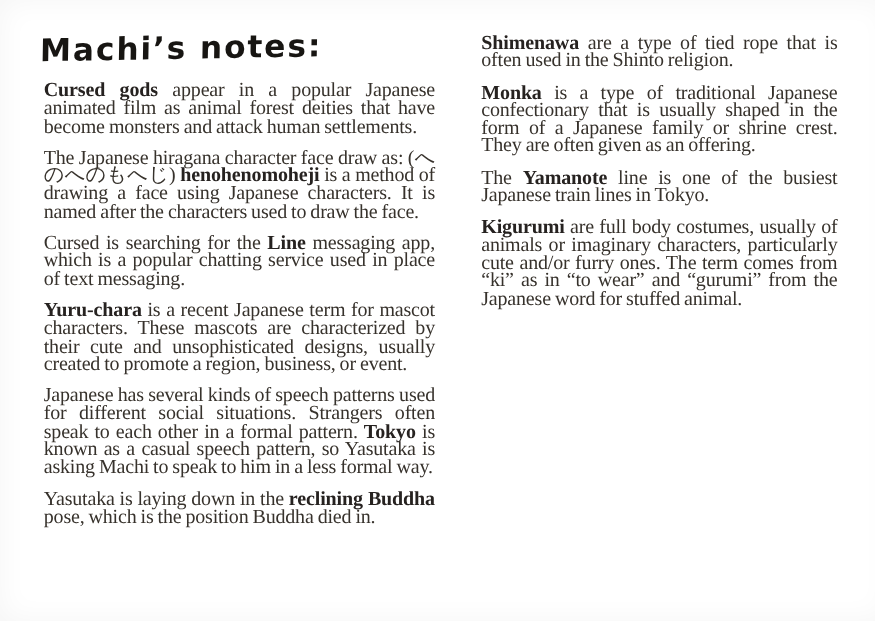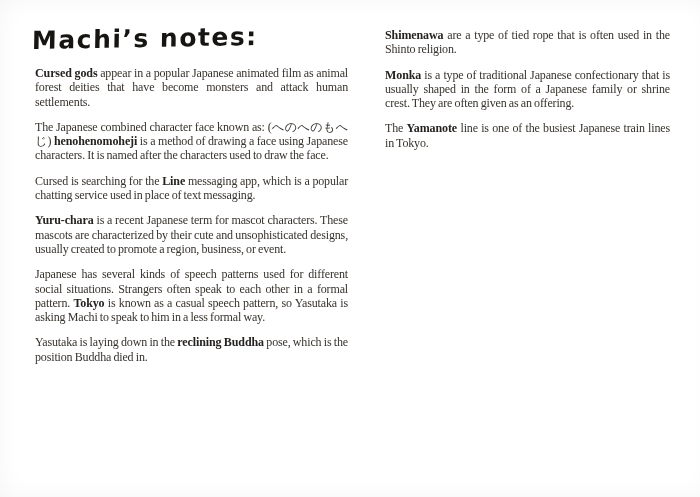--- a/index.html
+++ b/index.html
@@ -26,21 +26,21 @@
     font-size: 25px;
     letter-spacing: 1.5px;
     color: #171512;
     transform: rotate(-1deg) skewX(-2deg);
     white-space: nowrap;
   }
   .col {
     position: absolute;
     text-align: justify;
     color: #37322c;
-    font-size: 12px;
+    font-size: 16px;
     line-height: 14.3px;
     letter-spacing: -0.15px;
     word-spacing: -0.6px;
   }
   .col p {
     margin: 0 0 11px 0;
   }
   .col strong {
     font-weight: bold;
     color: #262220;
@@ -58,25 +58,26 @@
   }
 </style>
 </head>
 <body>
 
 <div class="page">
   <div class="page-title">Machi’s notes:</div>
 
   <div class="col col-left">
       <p><strong>Cursed gods</strong><span> appear in a popular Japanese animated film as animal forest deities that have become monsters and attack human settlements.</span></p>
-      <p><span>The Japanese combined character face known as: (へのへのもへじ) </span><strong>henohenomoheji</strong><span> is a method of drawing a face using Japanese characters. It is named after the characters used to draw the face.</span></p>
+      <p><span>The Japanese hiragana character face draw as: (へのへのもへじ) </span><strong>henohenomoheji</strong><span> is a method of drawing a face using Japanese characters. It is named after the characters used to draw the face.</span></p>
       <p><span>Cursed is searching for the </span><strong>Line</strong><span> messaging app, which is a popular chatting service used in place of text messaging.</span></p>
       <p><strong>Yuru-chara</strong><span> is a recent Japanese term for mascot characters. These mascots are characterized by their cute and unsophisticated designs, usually created to promote a region, business, or event.</span></p>
       <p><span>Japanese has several kinds of speech patterns used for different social situations. Strangers often speak to each other in a formal pattern. </span><strong>Tokyo</strong><span> is known as a casual speech pattern, so Yasutaka is asking Machi to speak to him in a less formal way.</span></p>
       <p><span>Yasutaka is laying down in the </span><strong>reclining Buddha</strong><span> pose, which is the position Buddha died in.</span></p>
     </div>
 
   <div class="col col-right">
       <p><strong>Shimenawa</strong><span> are a type of tied rope that is often used in the Shinto religion.</span></p>
       <p><strong>Monka</strong><span> is a type of traditional Japanese confectionary that is usually shaped in the form of a Japanese family or shrine crest. They are often given as an offering.</span></p>
       <p><span>The </span><strong>Yamanote</strong><span> line is one of the busiest Japanese train lines in Tokyo.</span></p>
+      <p><strong>Kigurumi</strong><span> are full body costumes, usually of animals or imaginary characters, particularly cute and/or furry ones. The term comes from “ki” as in “to wear” and “gurumi” from the Japanese word for stuffed animal.</span></p>
     </div>
 </div>
 
 </body></html>

